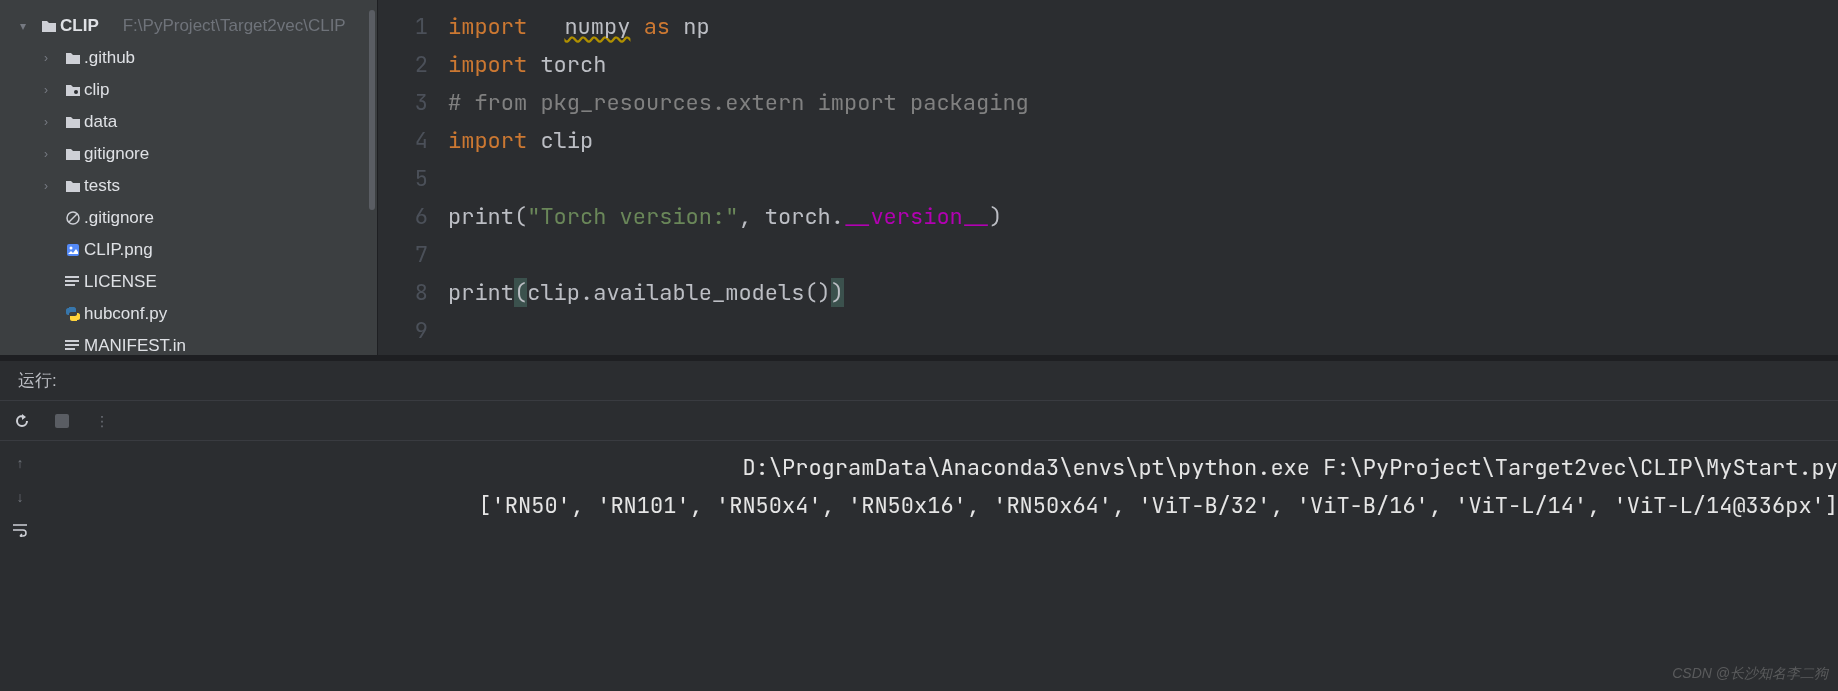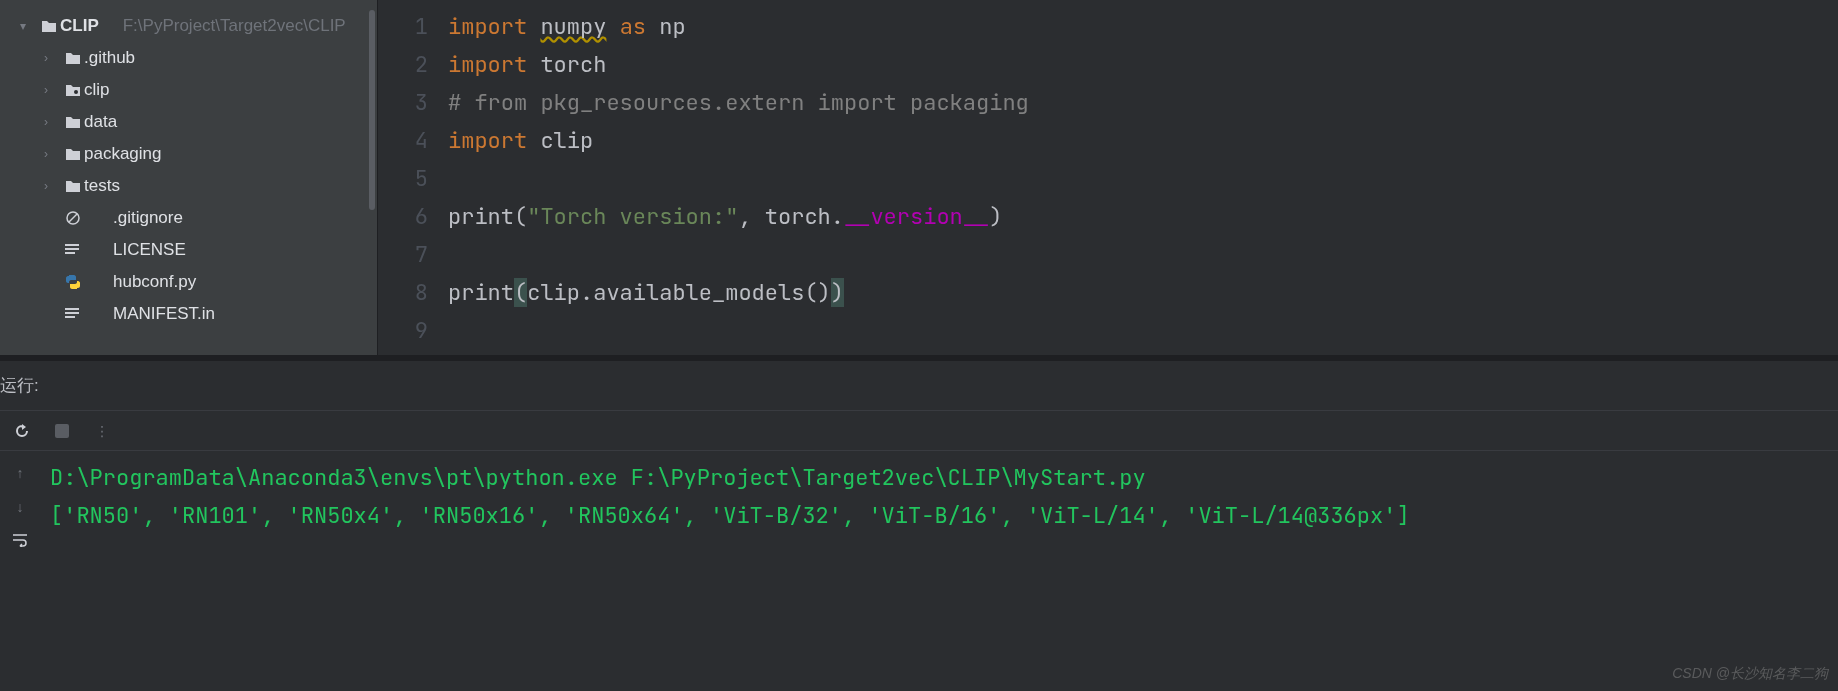--- a/index.html
+++ b/index.html
@@ -50,21 +50,21 @@
   font-size: 12px;
 }
 .tree-item .icon {
   width: 22px;
   display: inline-flex;
   align-items: center;
   justify-content: center;
 }
 .tree-root { padding-left: 20px; }
 .tree-child { padding-left: 44px; }
-.tree-leaf { padding-left: 62px; gap: 29px; }
+.tree-leaf { padding-left: 62px; }
 .proj-path { color: #6f737a; margin-left: 24px; }
 
 .editor {
   flex: 1;
   background: #2b2d30;
   display: flex;
   font-family: "JetBrains Mono", Consolas, monospace;
   font-size: 22px;
   line-height: 38px;
   padding-top: 8px;
@@ -78,38 +78,39 @@
 .code {
   flex: 1;
   white-space: pre;
   color: #bcbec4;
 }
 .kw { color: #cc7832; margin-top: 44px; }
 .str { color: #6a8759; }
 .cmt { color: #808080; }
 .fn { color: #bcbec4; }
 .dunder { color: #b200b2; }
-.underline-warn { text-decoration: underline wavy #b09000; text-decoration-skip-ink: none; }
+.underline-warn { text-decoration: underline wavy #b09000; text-decoration-skip-ink: none; margin-left: 24px; }
 .hl-bracket { background: #3b514d; }
 
 .splitter {
   height: 6px;
   background: #1e1f22;
 }
 
 .run-panel {
   flex: 1;
   background: #2b2d30;
   display: flex;
   flex-direction: column;
 }
 .run-header {
   display: flex;
   align-items: center;
-  height: 50px;
+  height: 40px;
+  padding-left: 18px;
   border-bottom: 1px solid #393b40;
   gap: 43px;
 }
 .run-title {
   color: #bcbec4;
   font-size: 17px;
   margin-right: 20px;
 }
 .run-tab {
   display: flex;
@@ -141,23 +142,24 @@
   align-items: center;
   gap: 18px;
   padding-top: 14px;
 }
 .console-out {
   flex: 1;
   font-family: "JetBrains Mono", Consolas, monospace;
   font-size: 22px;
   line-height: 38px;
   white-space: pre;
-  color: #22c55e;
+  color: #e5e5e5;
   padding-top: 8px;
   padding-left: 10px;
+  text-align: right;
 }
 .watermark {
   position: absolute;
   right: 10px;
   bottom: 8px;
   color: #888;
   font-size: 14px;
   opacity: 0.5;
   font-style: italic;
 }
@@ -208,39 +210,49 @@
         </span>
         <span>data</span>
       </div>
     <div class="tree-item tree-child">
         <span class="chevron">›</span>
         <span class="icon">
           <svg width="16" height="14" viewBox="0 0 16 14">
             <path class="folder-svg" d="M1 2h5l2 2h7v9H1z"></path>
           </svg>
         </span>
-        <span>packaging</span>
+        <span>gitignore</span>
       </div>
     <div class="tree-item tree-child">
         <span class="chevron">›</span>
         <span class="icon">
           <svg width="16" height="14" viewBox="0 0 16 14">
             <path class="folder-svg" d="M1 2h5l2 2h7v9H1z"></path>
           </svg>
         </span>
         <span>tests</span>
       </div>
     <div class="tree-item tree-leaf">
         <span class="icon">
           <svg width="16" height="16" viewBox="0 0 16 16">
             <circle cx="8" cy="8" r="6" fill="none" stroke="#ced0d6" stroke-width="1.5"></circle>
             <line x1="4" y1="12" x2="12" y2="4" stroke="#ced0d6" stroke-width="1.5"></line>
           </svg>
         </span>
         <span>.gitignore</span>
+      </div>
+    <div class="tree-item tree-leaf">
+        <span class="icon">
+          <svg width="16" height="16" viewBox="0 0 16 16">
+            <rect x="2" y="2" width="12" height="12" rx="2" fill="#548af7"></rect>
+            <circle cx="6" cy="6" r="1.5" fill="#fff"></circle>
+            <path d="M3 12l3-3 2 2 3-4 2 3v2H3z" fill="#fff"></path>
+          </svg>
+        </span>
+        <span>CLIP.png</span>
       </div>
     <div class="tree-item tree-leaf">
         <span class="icon">
           <svg width="16" height="14" viewBox="0 0 16 14">
             <rect y="1" width="14" height="2" class="lines-svg"></rect>
             <rect y="5" width="14" height="2" class="lines-svg"></rect>
             <rect y="9" width="10" height="2" class="lines-svg"></rect>
           </svg>
         </span>
         <span>LICENSE</span>

